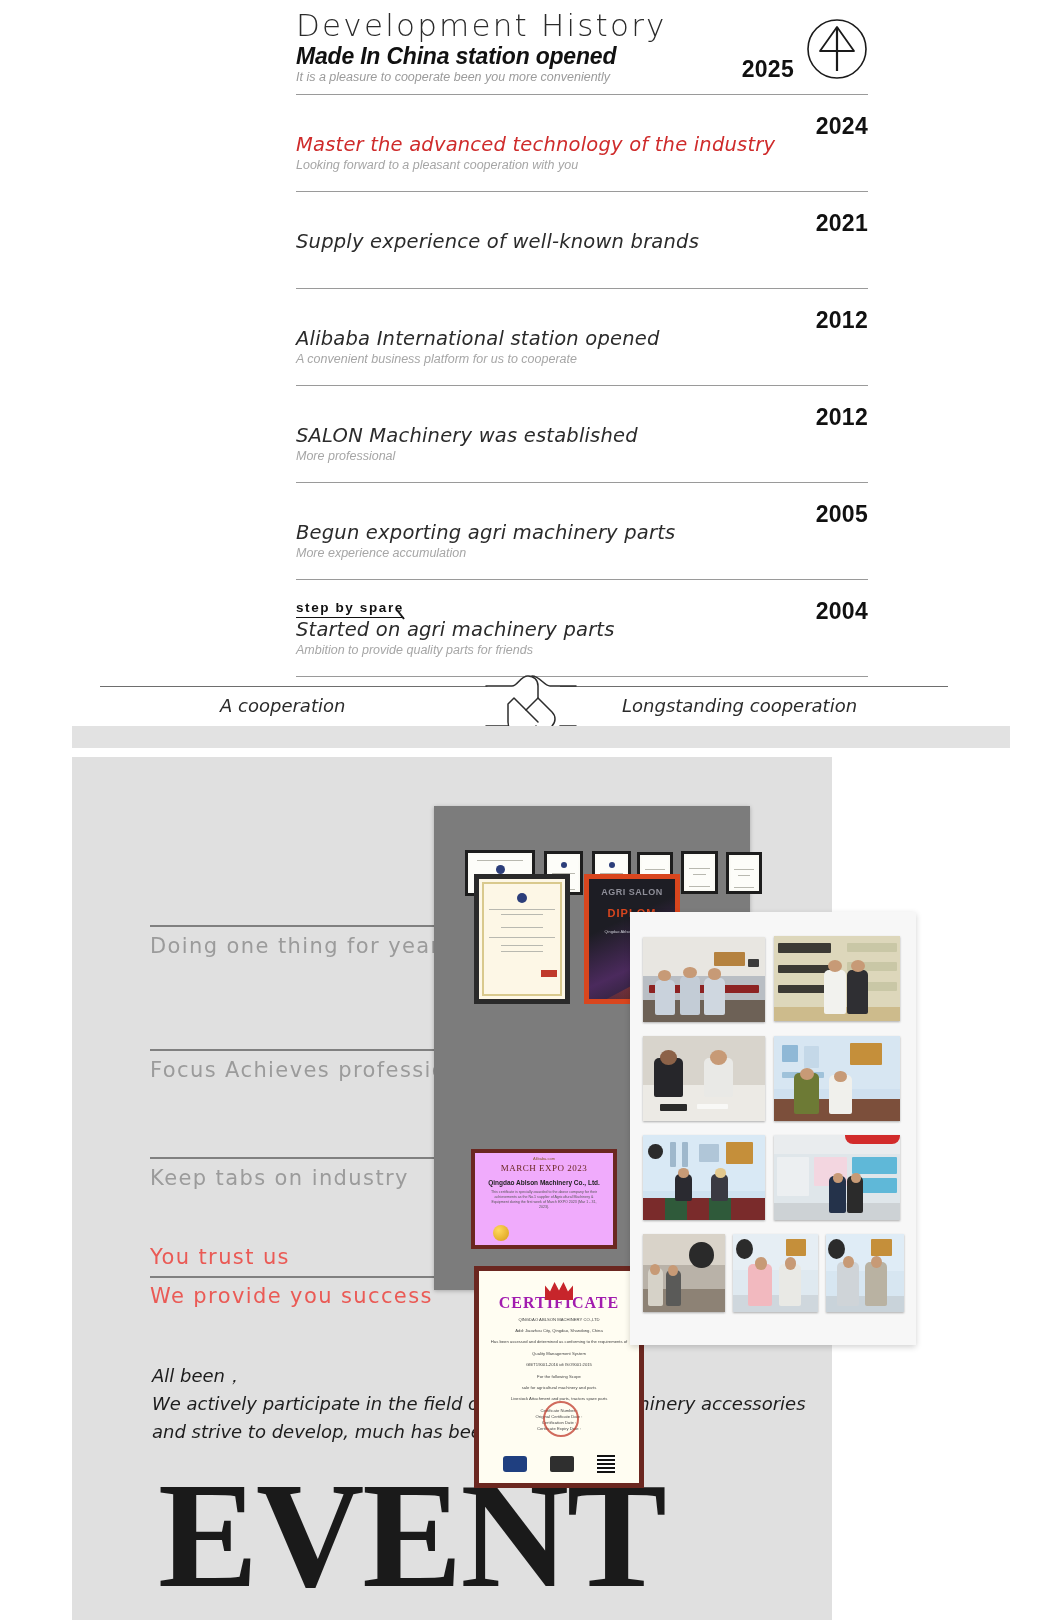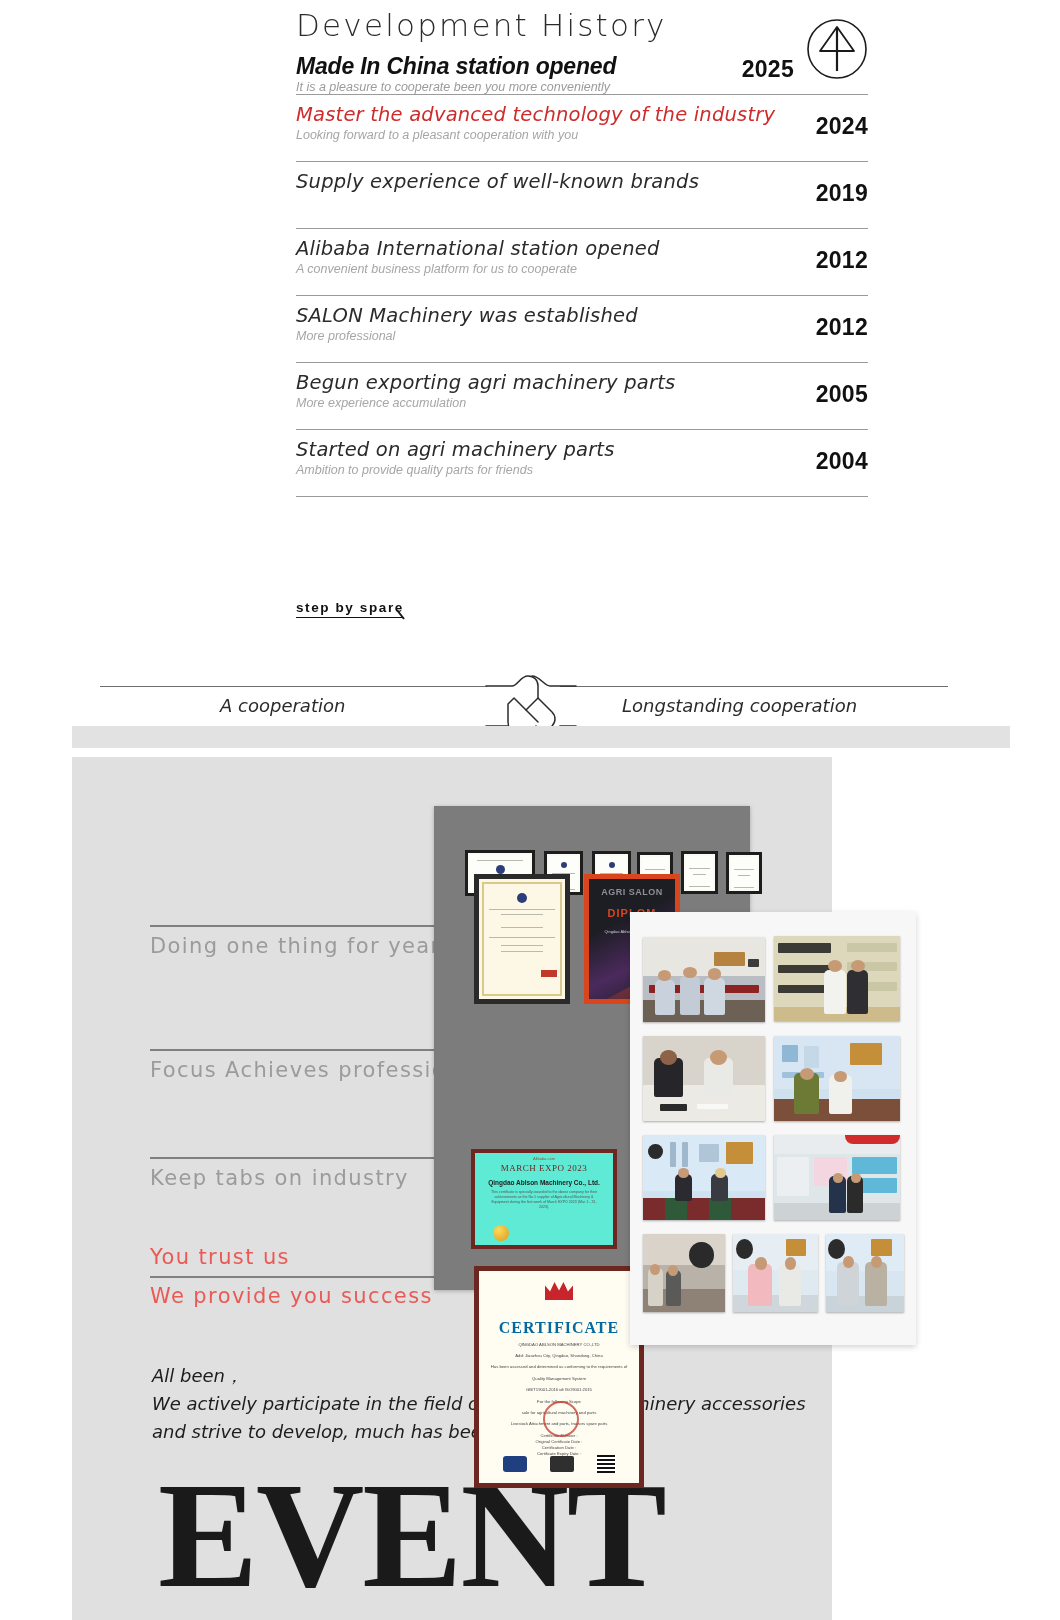--- a/index.html
+++ b/index.html
@@ -13,33 +13,33 @@
   
   #timeline{position:absolute;left:296px;top:8px;width:572px;}
 
   .tl-head{position:relative;height:86px;}
   .tl-head .kicker{
     font-size:31px;font-weight:300;letter-spacing:2.2px;color:#2b2b2b;
     line-height:34px;font-family:"DejaVu Sans",sans-serif;
   }
   .tl-head .htitle{
     font-size:23px;font-weight:bold;font-style:italic;color:#111;
-    letter-spacing:-0.2px;line-height:26px;margin-top:11px;
+    letter-spacing:-0.2px;line-height:26px;margin-top:1px;
   }
   .tl-head .hsub{
     font-size:12.5px;font-style:italic;color:#9b9b9b;line-height:14px;margin-top:1px;
   }
   .tl-head .hyear{
     position:absolute;right:74px;top:48px;
     font-size:23px;font-weight:bold;color:#111;letter-spacing:0.3px;
   }
 
   .logo-wrap{position:absolute;left:806px;top:18px;width:62px;height:62px;}
 
-  .tl-row{position:relative;border-top:1.6px solid #9a9a9a;padding-top:8px;height:58px;}
+  .tl-row{position:relative;border-top:1.6px solid #9a9a9a;padding-top:38px;height:58px;}
   .tl-row .ttitle{
     font-size:19.5px;font-style:italic;color:#2b2b2b;letter-spacing:0.2px;line-height:23px;
     font-family:"DejaVu Sans",sans-serif;font-weight:300;
   }
   .tl-row.accent .ttitle{color:#cf2b2b;}
   .tl-row .tsub{
     font-size:12.5px;font-style:italic;color:#a6a6a6;line-height:15px;margin-top:2px;
   }
   .tl-row .tyear{
     position:absolute;right:0;top:18px;
@@ -102,32 +102,32 @@
     position:absolute;left:434px;top:806px;width:316px;height:484px;
     background:#7c7c7c;box-shadow:0 1px 4px rgba(0,0,0,.25);
   }
   .frm{position:absolute;background:#fbfbf6;border:3px solid #1d1d1d;box-sizing:border-box;}
   .frm .inner{position:absolute;inset:2px;background:#fdfdf9;}
   .ln{position:absolute;background:#b9b9b0;height:1px;left:12%;width:76%;}
   .ln.s{left:26%;width:48%;}
   .seal{position:absolute;width:9px;height:9px;border-radius:50%;background:#2c3e7a;left:50%;margin-left:-4px;}
 
   
-  #expo{position:absolute;left:37px;top:343px;width:146px;height:100px;background:#5eead4;border:4px solid #6b2720;box-sizing:border-box;}
+  #expo{position:absolute;left:37px;top:343px;width:146px;height:100px;background:#f0abfc;border:4px solid #6b2720;box-sizing:border-box;}
   #expo .ehead{font-family:"Liberation Serif",serif;font-size:9px;color:#6b2720;text-align:center;margin-top:13px;letter-spacing:.5px;}
   #expo .ebar{font-size:4px;color:#8a5a2b;text-align:center;margin-top:3px;}
   #expo .ecorp{font-size:6.5px;font-weight:bold;color:#222;text-align:center;margin-top:6px;}
   #expo .ebody{font-size:3.6px;color:#555;text-align:center;margin-top:4px;line-height:5px;padding:0 14px;}
   #expo .emedal{position:absolute;left:18px;bottom:4px;width:16px;height:16px;border-radius:50%;background:radial-gradient(circle at 35% 32%,#ffd95e,#d99b17);}
 
   
   #bigcert{position:absolute;left:40px;top:460px;width:170px;height:222px;background:#fffdf2;border:5px solid #6b2720;box-sizing:border-box;}
   #bigcert .crown{position:absolute;left:50%;margin-left:-14px;top:9px;width:28px;height:20px;background:#c7252b;
      clip-path:polygon(0 100%,0 28%,18% 58%,34% 10%,50% 52%,66% 10%,82% 58%,100% 28%,100% 100%);}
-  #bigcert .ctitle{font-family:"Liberation Serif",serif;font-size:16px;font-weight:bold;color:#0369a1;text-align:center;margin-top:48px;letter-spacing:1px;}
+  #bigcert .ctitle{font-family:"Liberation Serif",serif;font-size:16px;font-weight:bold;color:#a21caf;text-align:center;margin-top:23px;letter-spacing:1px;}
   #bigcert .cline{font-size:4.2px;color:#444;text-align:center;line-height:6px;margin-top:5px;padding:0 8px;}
   #bigcert .cstamp{position:absolute;left:50%;margin-left:-16px;bottom:46px;width:32px;height:32px;border-radius:50%;border:2px solid #c0392b;opacity:.75;}
   #bigcert .clogos{position:absolute;bottom:10px;left:0;right:0;display:flex;justify-content:space-around;align-items:center;padding:0 12px;}
   #bigcert .lg{width:24px;height:16px;border-radius:3px;background:#1f3f80;}
   #bigcert .lg.b{background:#2f2f2f;border-radius:2px;}
   #bigcert .qr{width:18px;height:18px;background:
      repeating-linear-gradient(0deg,#111 0 2px,#fff 2px 4px),
      repeating-linear-gradient(90deg,#111 0 2px,transparent 2px 4px);}
 
   
@@ -166,21 +166,21 @@
     <div class="hyear">2025</div>
   </div>
 
   <div class="tl-row accent">
     <div class="ttitle">Master the advanced technology of the industry</div>
     <div class="tsub">Looking forward to a pleasant cooperation with you</div>
     <div class="tyear">2024</div>
   </div>
   <div class="tl-row">
     <div class="ttitle">Supply experience of well-known brands</div>
-    <div class="tyear">2019</div>
+    <div class="tyear">2021</div>
   </div>
   <div class="tl-row">
     <div class="ttitle">Alibaba International station opened</div>
     <div class="tsub">A convenient business platform for us to cooperate</div>
     <div class="tyear">2012</div>
   </div>
   <div class="tl-row">
     <div class="ttitle">SALON Machinery was established</div>
     <div class="tsub">More professional</div>
     <div class="tyear">2012</div>

